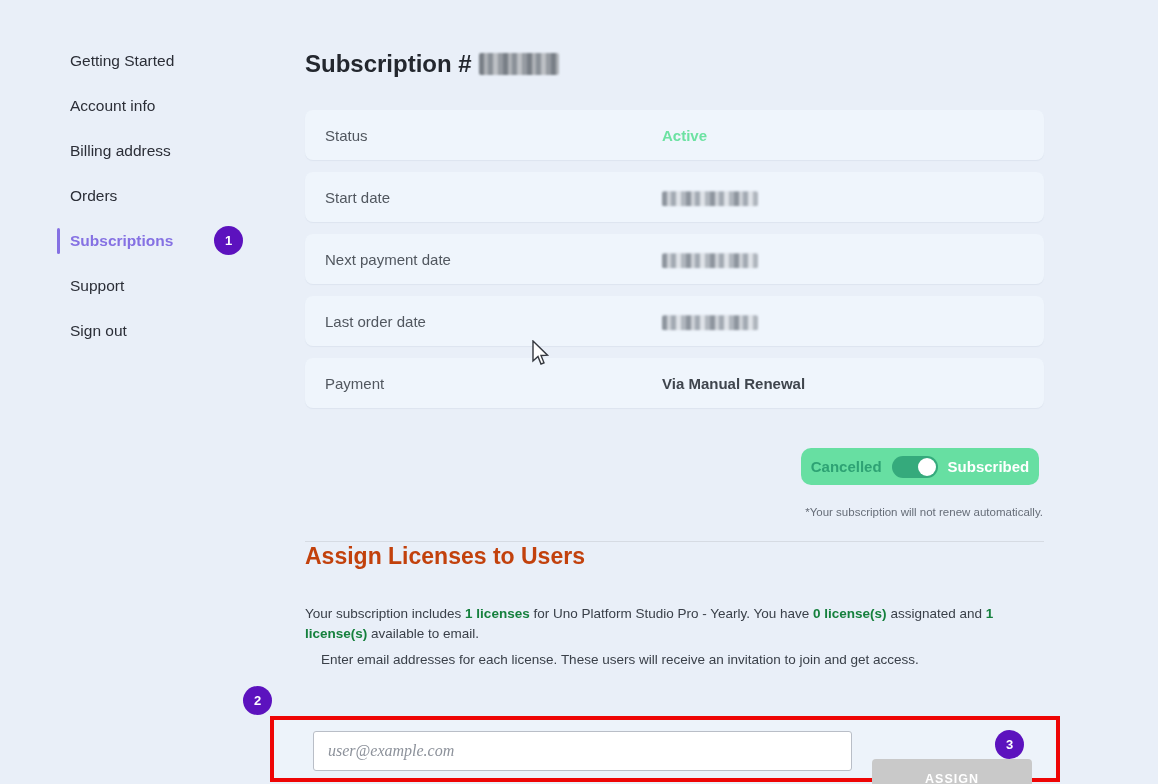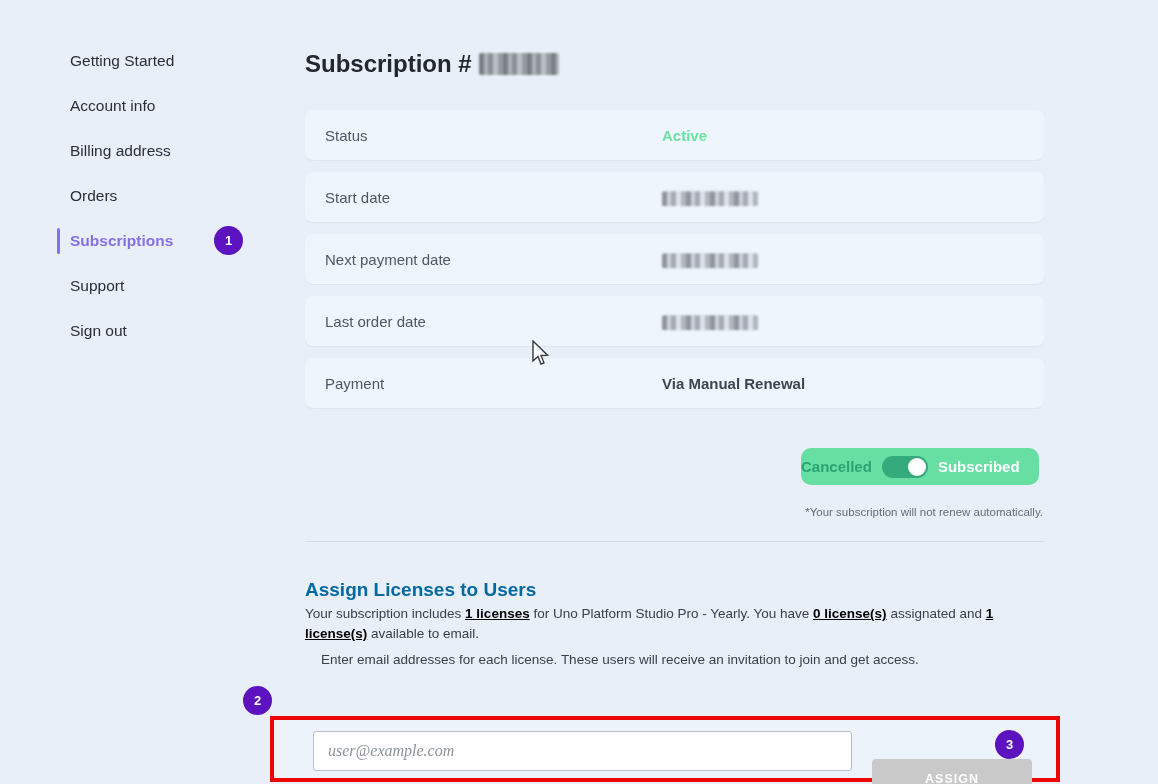--- a/index.html
+++ b/index.html
@@ -71,21 +71,21 @@
     position:absolute; left:357px; top:50%; transform:translateY(-50%);
     font-size:15px; font-weight:700; color:#3f454d;
   }
   .row-value.status-green { color:#6ce2a2; }
 
   
   .toggle-pill {
     position:absolute; top:448px; right:5px;
     width:238px; height:37px;
     background:#67dfa2; border-radius:10px;
-    display:flex; align-items:center; 
+    display:flex; align-items:center; justify-content:center;
     gap:10px; cursor:pointer;
   }
   .toggle-off-label { font-size:15px; font-weight:700; color:#2ea274; }
   .toggle-on-label  { font-size:15px; font-weight:700; color:#ffffff; }
   .switch {
     position:relative; width:46px; height:22px;
     background:#35aa7c; border-radius:11px;
   }
   .switch .knob {
     position:absolute; right:2px; top:2px;
@@ -97,28 +97,28 @@
     font-size:11.5px; color:#666d78; text-align:right;
   }
 
   .divider {
     position:absolute; top:541px; left:0; width:739px; height:1px;
     background:#d6dbe3;
   }
 
   
   .assign-heading {
-    position:absolute; top:579px; left:0;
-    font-size:19px; font-weight:700; color:#0369a1;
+    position:absolute; top:543px; left:0;
+    font-size:23px; font-weight:700; color:#c2410c;
   }
   .assign-desc {
     position:absolute; top:604px; left:0; width:739px;
     font-size:13.5px; line-height:20px; color:#3a4049;
   }
-  .assign-desc b { color:#000000;text-decoration:underline; }
+  .assign-desc b { color:#15803d; }
   .assign-instructions {
     position:absolute; top:652px; left:16px; width:739px;
     font-size:13.5px; color:#3a4049;
   }
 
   
   .red-annotation {
     position:absolute; left:270px; top:716px;
     width:790px; height:66px;
     border:4px solid #ee0505;

